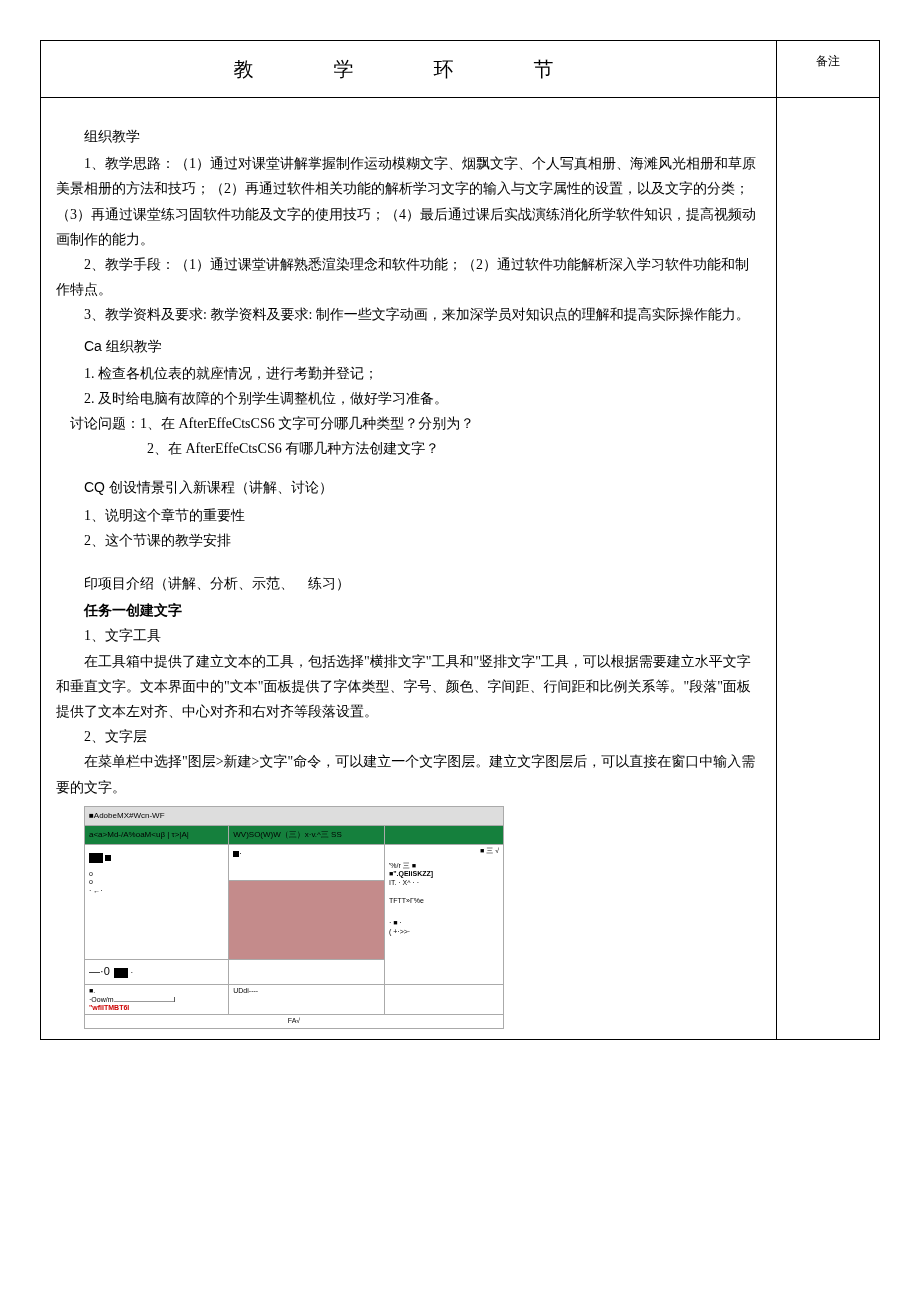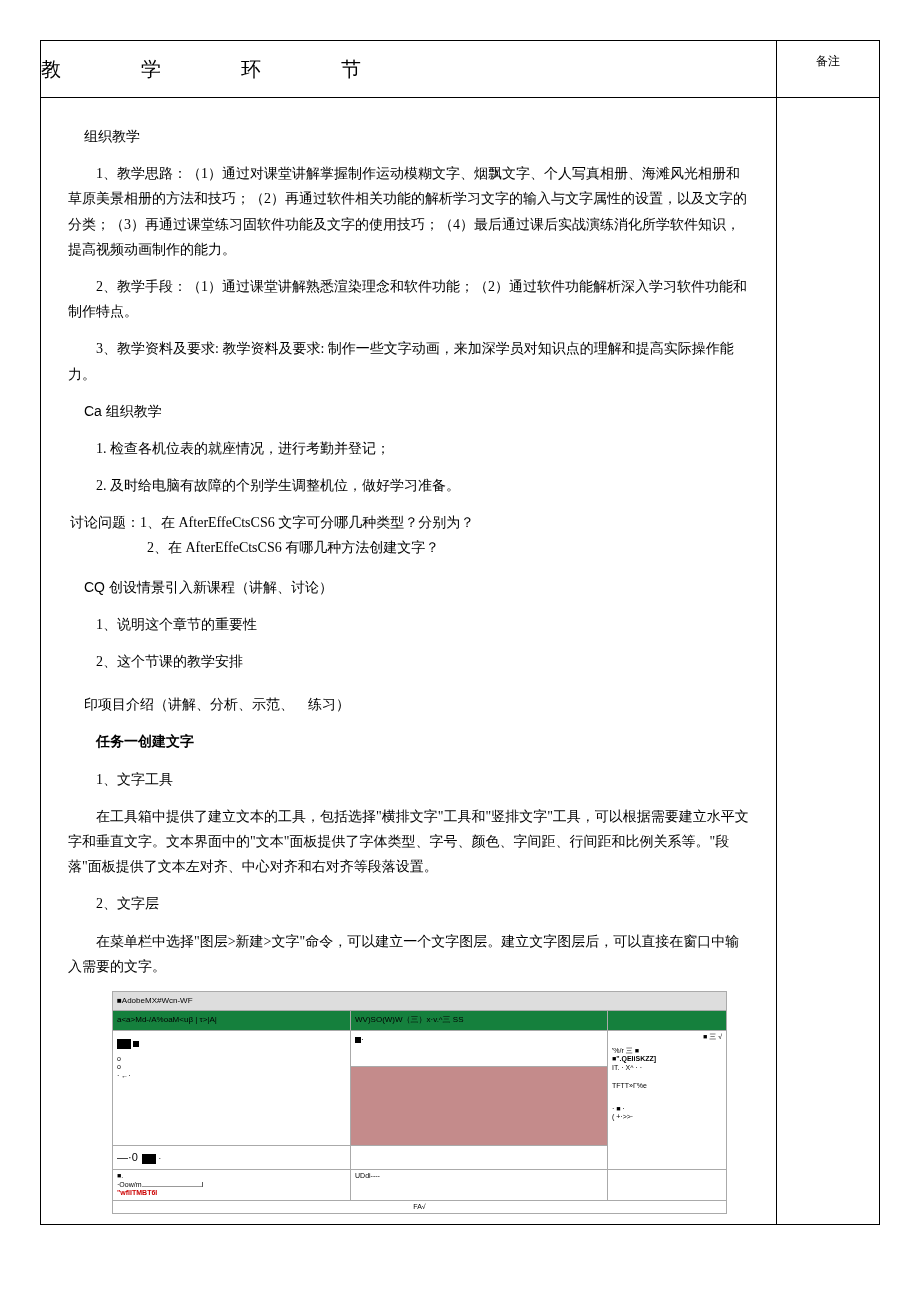--- a/index.html
+++ b/index.html
@@ -17,40 +17,40 @@
   }
   table.layout {
     border-collapse: collapse;
     width: 100%;
   }
   table.layout td, table.layout th {
     border: 1px solid #000;
     vertical-align: top;
   }
   .header-cell {
-    text-align: left;
+    text-align: center;
     font-size: 20px;
     padding: 10px 0;
     letter-spacing: 30px;
   }
   .note-header {
     text-align: center;
     font-size: 12px;
     padding: 10px 0;
     width: 100px;
   }
   .content-cell {
     padding: 20px 15px 10px 15px;
   }
   .note-cell {
     width: 100px;
   }
   .indent {
     text-indent: 2em;
-    margin: 12px;
+    margin: 0;
   }
   .section-label {
     text-indent: 2em;
     margin: 6px 0 2px 0;
   }
   .sub-indent {
     padding-left: 6.5em;
     margin: 0;
   }
   .bold {
@@ -58,25 +58,24 @@
   }
   .sans {
     font-family: Arial, sans-serif;
   }
   .screenshot-wrap {
     margin-top: 6px;
     margin-left: 2em;
   }
   table.shot {
     border-collapse: collapse;
-    width: 615px;
+    width: 420px;
     font-family: Arial, sans-serif;
     font-size: 8px;
     background: #fff;
-    margin-left: 28px;
   }
   table.shot td {
     border: 1px solid #aaa;
     padding: 2px 4px;
     vertical-align: top;
   }
   .shot-title {
     background: #ddd;
     font-size: 8px;
   }

